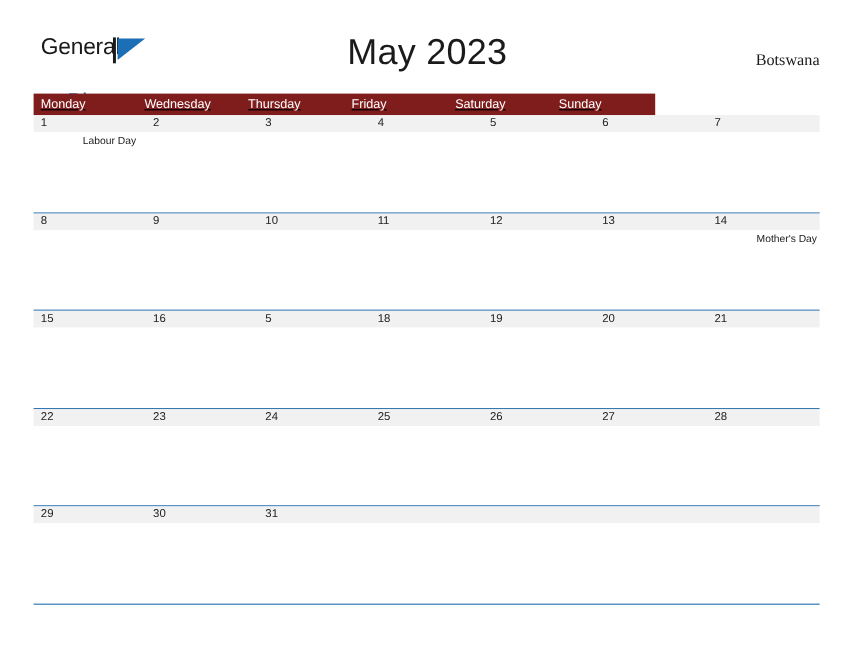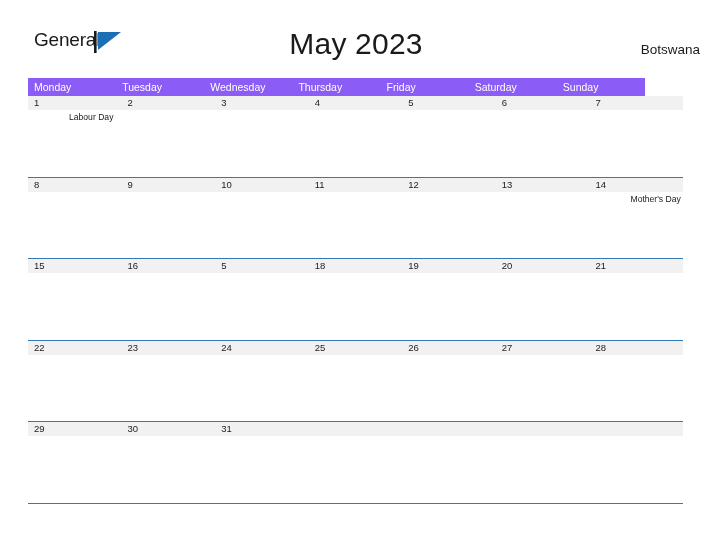--- a/index.html
+++ b/index.html
@@ -74,40 +74,42 @@
     width: 712px;
     text-align: center;
     font-size: 30px;
     color: #1a1a1a;
     font-weight: normal;
     letter-spacing: 0.2px;
   }
 
   .cal-region {
     position: absolute;
-    right: 12px;
+    right: 29px;
     top: 42px;
     font-size: 13.5px;
     color: #1a1a1a;
     text-align: left;
+    font-family: Liberation Serif, serif;
   }
 
   
   .calendar {
     position: absolute;
     left: 28px;
     top: 78px;
     width: 655px;
   }
 
   .weekday-row {
     display: flex;
-    width: 617px;
+    width: 518px;
     height: 18px;
-    background: #8b5cf6;
+    background: #7f1d1d;
+    text-decoration: underline;
   }
   .weekday-cell {
     width: 93.571px;
     box-sizing: border-box;
     padding-left: 6px;
     color: #ffffff;
     font-size: 10.5px;
     line-height: 18px;
     white-space: nowrap;
     overflow: hidden;
@@ -184,21 +186,20 @@
     </div>
 
     <div class="cal-title">May 2023</div>
 
     <div class="cal-region">Botswana</div>
   </div>
 
   <div class="calendar">
     <div class="weekday-row" id="weekday-row">
         <div class="weekday-cell">Monday</div>
-        <div class="weekday-cell">Tuesday</div>
         <div class="weekday-cell">Wednesday</div>
         <div class="weekday-cell">Thursday</div>
         <div class="weekday-cell">Friday</div>
         <div class="weekday-cell">Saturday</div>
         <div class="weekday-cell">Sunday</div>
       </div>
     <div id="weeks-container">
         <div class="week-row">
           <div class="daynum-row">
             <div class="daynum-cell">1</div>

